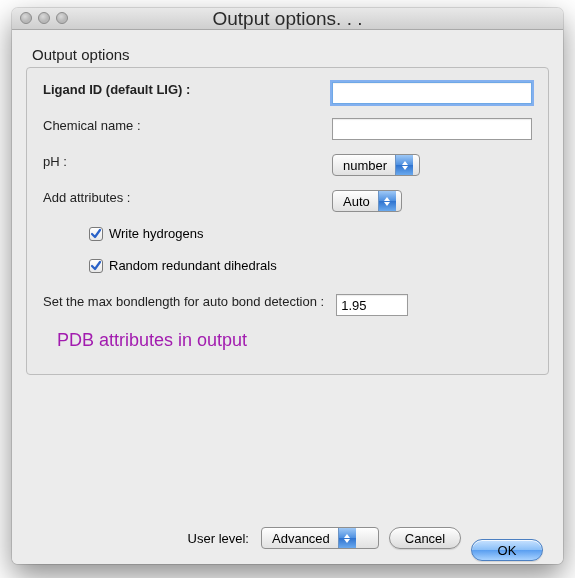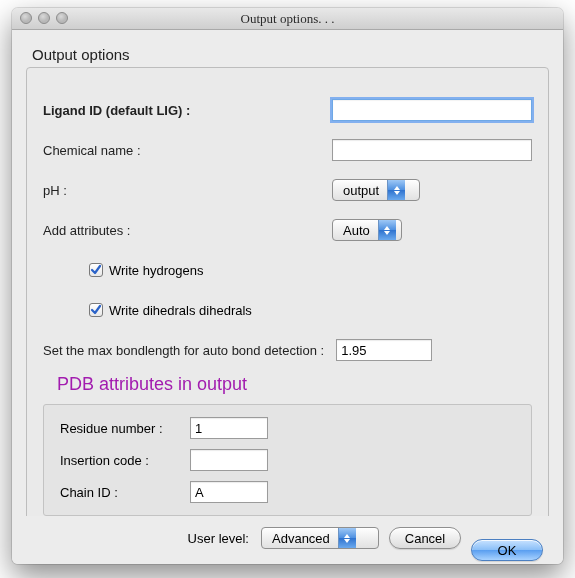--- a/index.html
+++ b/index.html
@@ -35,44 +35,42 @@
     position: absolute;
     left: 8px; top: 4px;
     display: flex; gap: 6px;
   }
   .tl-dot {
     width: 12px; height: 12px; border-radius: 50%;
     background: radial-gradient(circle at 40% 35%, #fff7, transparent 55%), #b8b8b8;
     border: 1px solid #8d8d8d;
   }
   .titlebar-title {
-    font-size: 13px;
+    font-size: 19px;
     color: #2a2a2a;
-    font-family: Liberation Serif, serif;
   }
   .content {
     padding: 10px 14px 0 14px;
   }
   .group-label {
     font-size: 15px;
     color: #222;
     margin: 6px 0 4px 6px;
   }
   .groupbox {
     border: 1px solid #bdbdbd;
     border-radius: 4px;
     background: #eaeaea;
     padding: 14px 16px 14px 16px;
   }
   .row {
     display: flex;
-    align-items: center;
+    align-items: flex-start;
     margin-bottom: 12px;
     min-height: 24px;
-    margin-top: 16px;
   }
   .row.tight { margin-bottom: 8px; }
   .lbl {
     flex: 0 0 auto;
     color: #222;
   }
   .lbl.bold { font-weight: bold; }
   .spacer { flex: 1 1 auto; }
   input.text {
     height: 22px;
@@ -211,21 +209,21 @@
       <div class="row">
         <span class="lbl">Chemical name :</span>
         <span class="spacer"></span>
         <input class="text" style="width: 200px;" value="">
       </div>
 
       <div class="row">
         <span class="lbl">pH :</span>
         <span class="spacer"></span>
         <div class="select" style="min-width:88px">
-          <span class="sel-text">output</span>
+          <span class="sel-text">number</span>
           <span class="sel-btn">
             <span class="tri up"></span>
               <span class="tri down"></span>
           </span>
         </div>
         <span style="width:112px"></span>
       </div>
 
 
       <div class="row">
@@ -252,46 +250,32 @@
         </label>
       </div>
 
       <div class="row">
         <label class="checkbox">
           <span class="cb-box">
             <svg viewBox="0 0 12 12">
                 <path d="M2 6 L5 9 L10 2" stroke="#2a62c8" stroke-width="2.2" fill="none" stroke-linecap="round" stroke-linejoin="round"></path>
               </svg>
           </span>
-          <span>Write dihedrals dihedrals</span>
+          <span>Random redundant dihedrals</span>
         </label>
       </div>
 
       <div class="row">
         <span class="lbl">Set the max bondlength for auto bond detection :</span>
         <span style="width:12px"></span>
-        <input class="text" style="width: 96px;" value="1.95">
+        <input class="text" style="width: 72px;" value="1.95">
         <span class="spacer"></span>
       </div>
 
       <div class="sub-group-label">PDB attributes in output</div>
-      <div class="sub-groupbox">
-        <div class="sub-row">
-          <span class="sub-lbl">Residue number :</span>
-          <input class="text" style="width: 78px;" value="1">
-        </div>
-        <div class="sub-row">
-          <span class="sub-lbl">Insertion code :</span>
-          <input class="text" style="width: 78px;" value="">
-        </div>
-        <div class="sub-row">
-          <span class="sub-lbl">Chain ID :</span>
-          <input class="text" style="width: 78px;" value="A">
-        </div>
-      </div>
 
     </div>
   </div>
 
   <div class="footer">
     <span class="footer-label">User level:</span>
     <div class="select" style="min-width:118px">
       <span class="sel-text">Advanced</span>
       <span class="sel-btn">
         <span class="tri up"></span>

